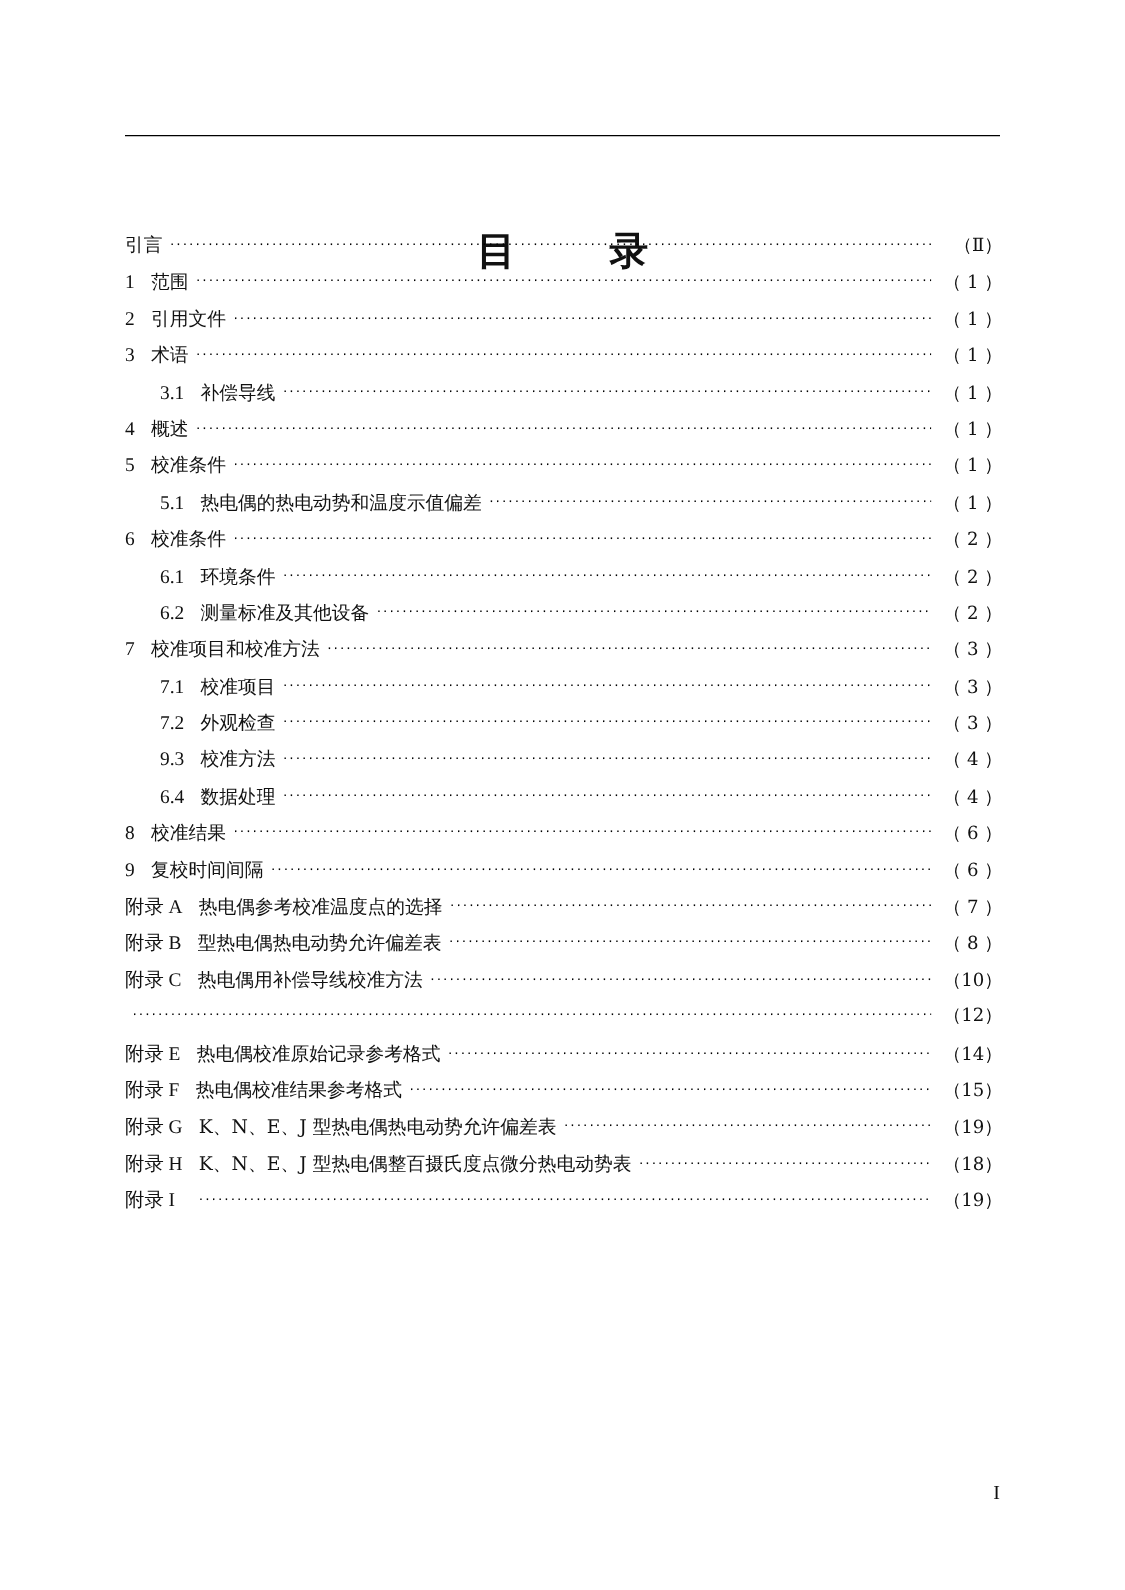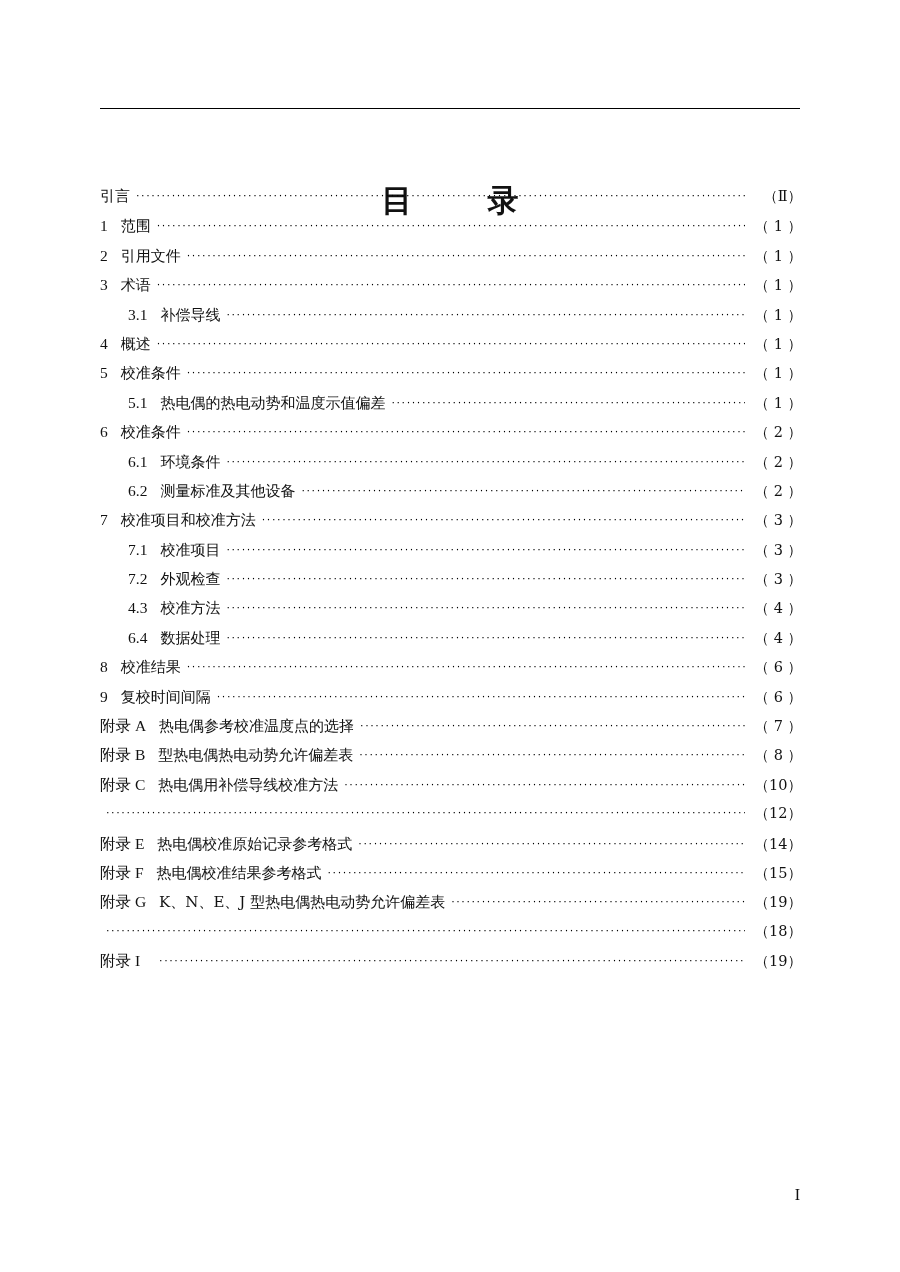--- a/index.html
+++ b/index.html
@@ -248,21 +248,21 @@
         <span class="toc-label">
           <span class="num">7.2</span>
           <span class="gap-m"></span>
           <span class="txt">外观检查</span>
         </span>
         <span class="leader">·································································································································</span>
         <span class="pageno">（ 3 ）</span>
       </div>
       <div class="toc-row ind-1">
         <span class="toc-label">
-          <span class="num">4.3</span>
+          <span class="num">9.3</span>
           <span class="gap-m"></span>
           <span class="txt">校准方法</span>
         </span>
         <span class="leader">·································································································································</span>
         <span class="pageno">（ 4 ）</span>
       </div>
       <div class="toc-row ind-1">
         <span class="toc-label">
           <span class="num">6.4</span>
           <span class="gap-m"></span>
@@ -341,20 +341,25 @@
       <div class="toc-row ind-0">
         <span class="toc-label">
           <span class="num">附录 G</span>
           <span class="gap-m"></span>
           <span class="txt">K、N、E、J 型热电偶热电动势允许偏差表</span>
         </span>
         <span class="leader">·································································································································</span>
         <span class="pageno">（19）</span>
       </div>
       <div class="toc-row ind-0">
+        <span class="toc-label">
+          <span class="num">附录 H</span>
+          <span class="gap-m"></span>
+          <span class="txt">K、N、E、J 型热电偶整百摄氏度点微分热电动势表</span>
+        </span>
         <span class="leader">·································································································································</span>
         <span class="pageno">（18）</span>
       </div>
       <div class="toc-row ind-0">
         <span class="toc-label">
           <span class="num">附录 I</span>
           <span class="gap-m"></span>
         </span>
         <span class="leader">·································································································································</span>
         <span class="pageno">（19）</span>

